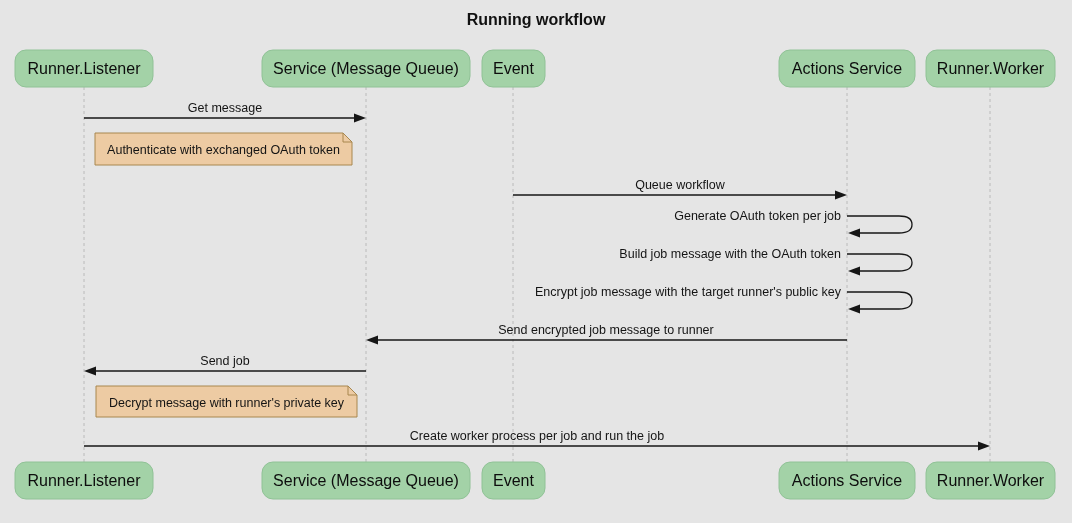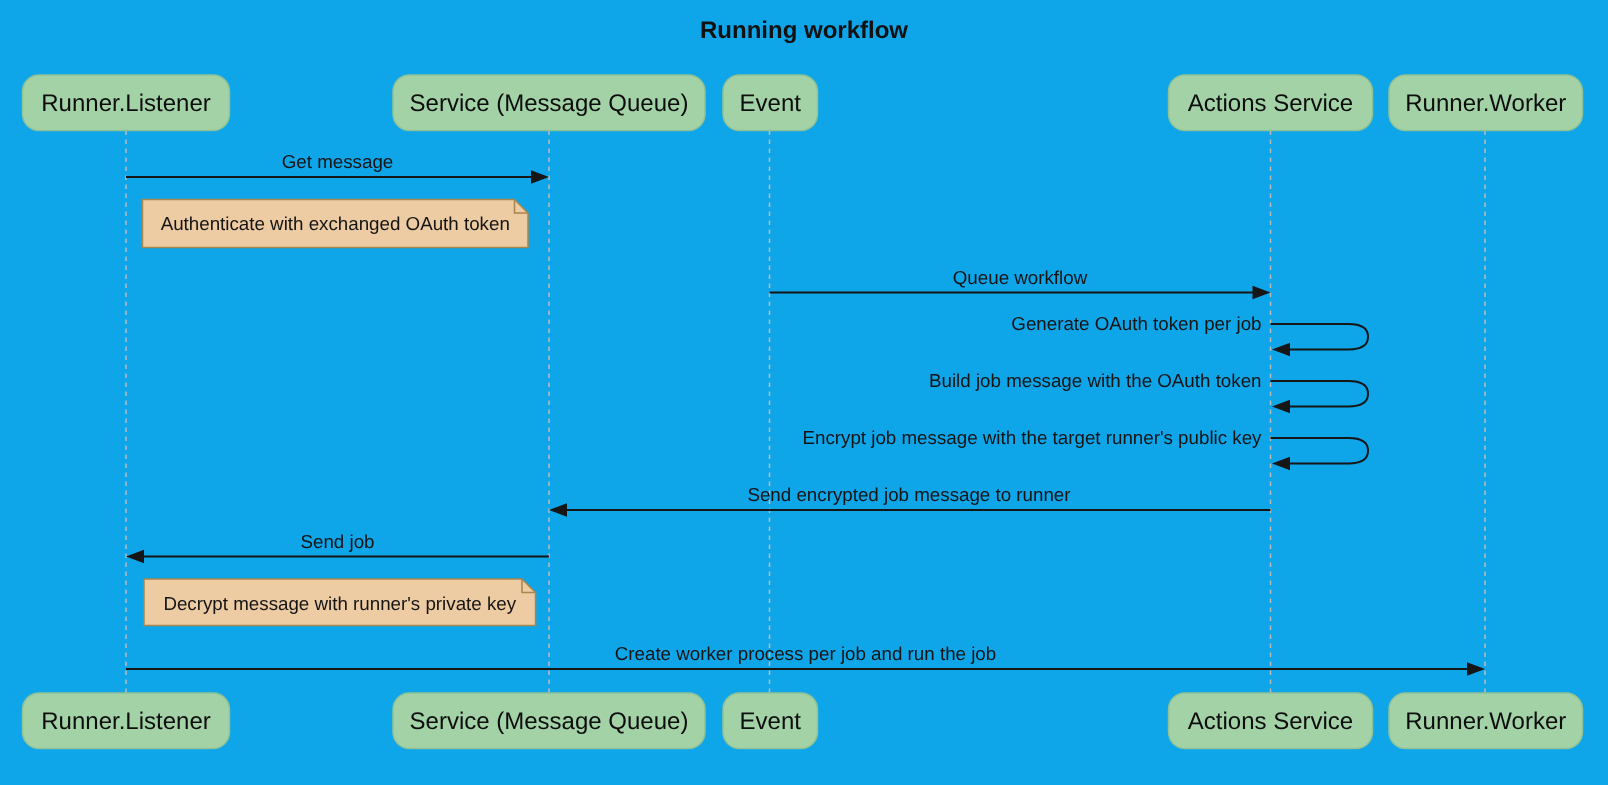--- a/index.html
+++ b/index.html
@@ -1,16 +1,16 @@
 <!DOCTYPE html>
 <html><head>
 <meta charset="utf-8">
 <style>
   html, body { margin: 0; padding: 0; background: #ffffff; }
-  .canvas { width: 1072px; height: 523px; background: #0ea5e9; position: relative; text-decoration: underline; }
+  .canvas { width: 1072px; height: 523px; background: #e5e5e5; position: relative; text-decoration: underline; }
   svg { display: block; }
   text { font-family: "Liberation Sans", sans-serif; }
   .title-text { font-size: 16px; font-weight: bold; fill: #111111; }
   .actor-text { font-size: 16px; fill: #0d0d0d; }
   .msg-text { font-size: 12.5px; fill: #141414; }
   .actor-box { stroke: #90c296; stroke-width: 1; }
   .lifeline { stroke: #bababa; stroke-width: 1; stroke-dasharray: 3 3; fill: none; }
   .msg-line { stroke: #161616; stroke-width: 1.3; fill: none; }
   .arrowhead { fill: #161616; stroke: none; }
   .selfloop { fill: none; stroke: #161616; stroke-width: 1.3; }

